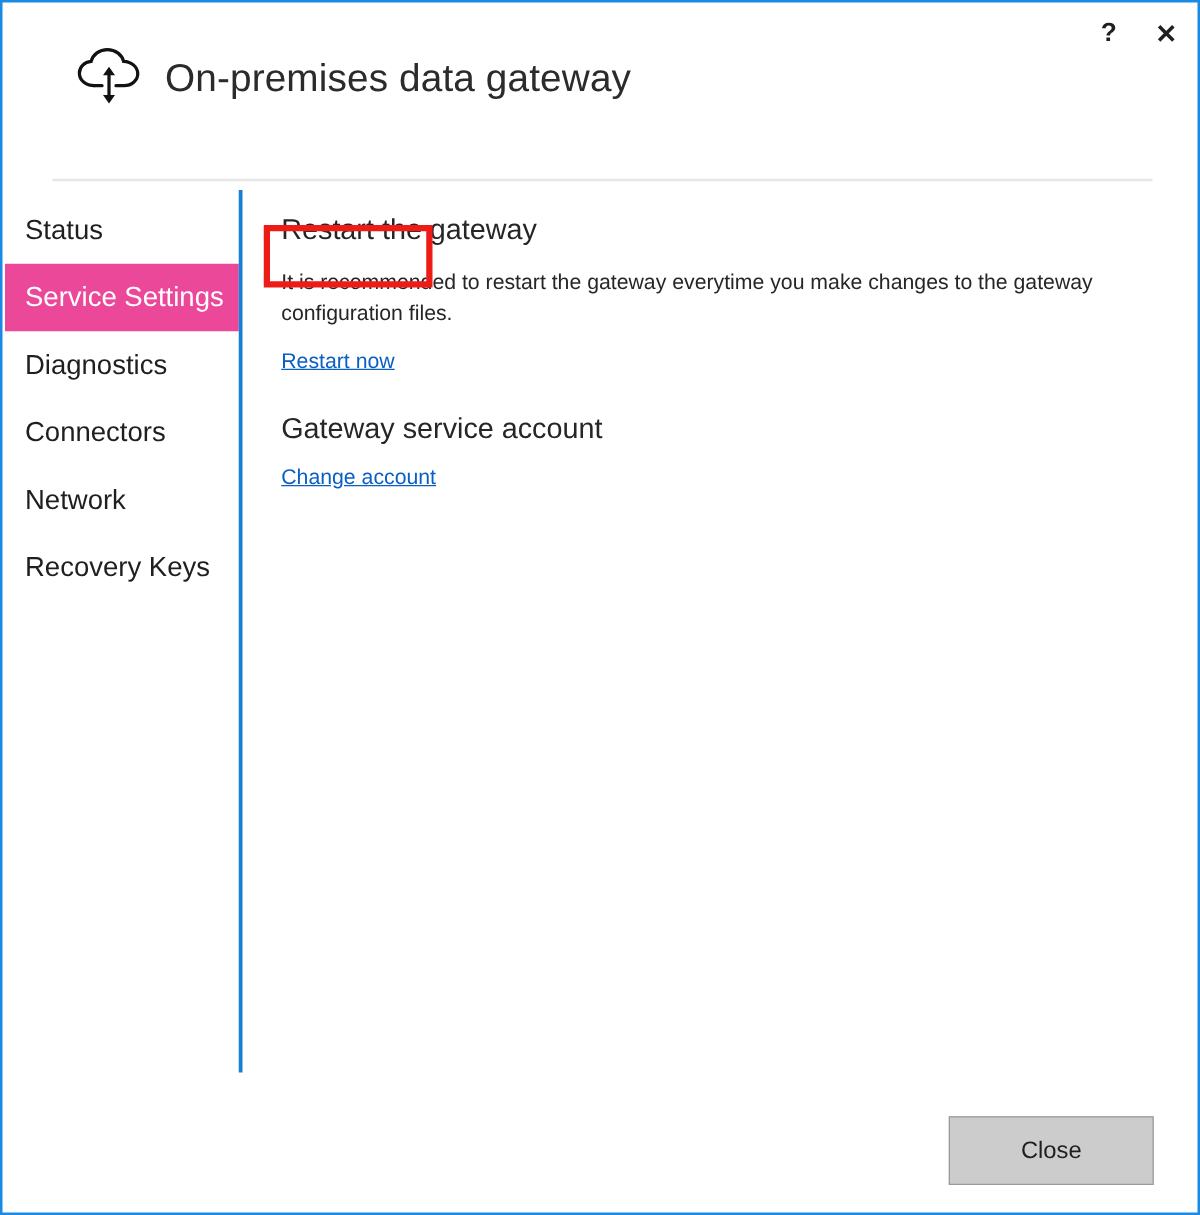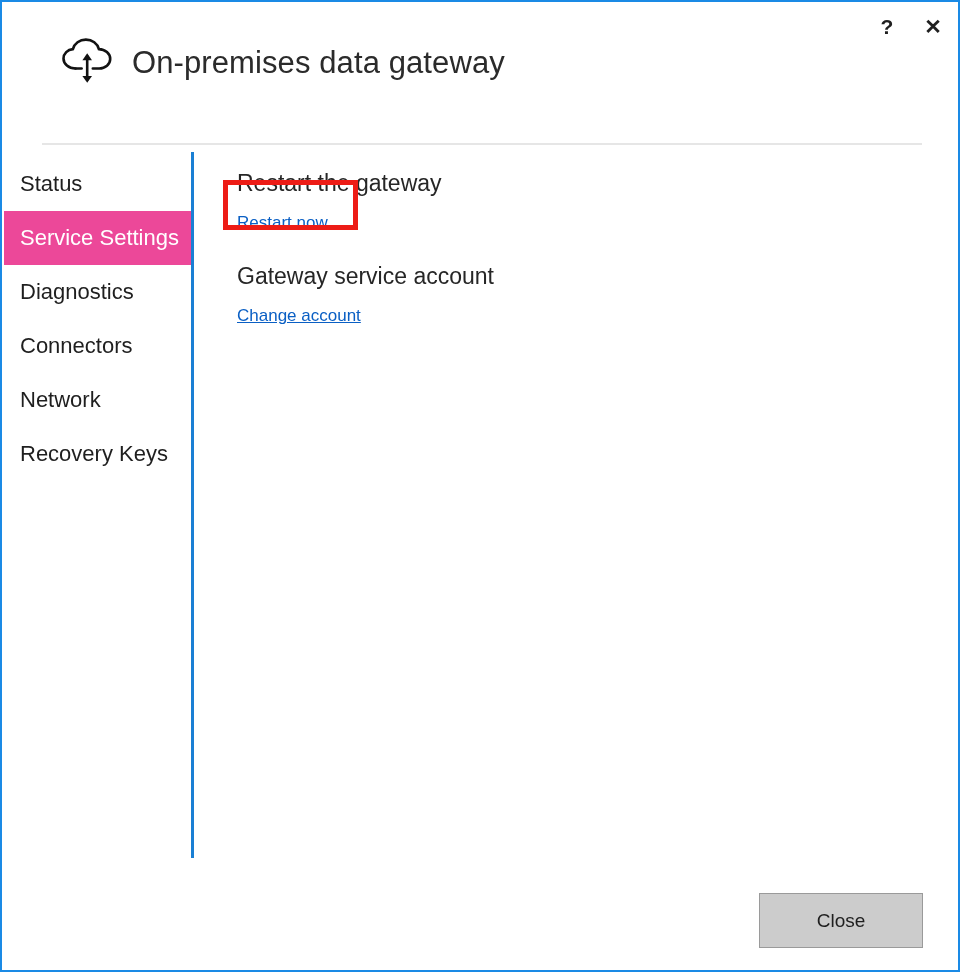--- a/index.html
+++ b/index.html
@@ -94,21 +94,21 @@
   #sidebar-divider {
     position: absolute;
     left: 189px; top: 150px;
     width: 3px; height: 706px;
     background: #1a7fd4;
   }
 
   
   #content {
     position: absolute;
-    left: 235px; top: 168px;
+    left: 223px; top: 168px;
     width: 700px;
   }
   .section-heading {
     font-size: 23px;
     font-weight: normal;
     color: #262626;
     margin-bottom: 16px;
   }
   .section-body {
     font-size: 17px;
@@ -211,20 +211,21 @@
       <span>Recovery Keys</span>
     </div>
   </div>
 
   <div id="sidebar-divider"></div>
 
   <div id="content">
 
     <div id="restart-section">
       <div class="section-heading">Restart the gateway</div>
+      <div class="section-body">It is recommended to restart the gateway everytime you make changes to the gateway configuration files.</div>
       <div id="restart-link-row">
         <span class="link">Restart now</span>
       </div>
       <div id="restart-now-highlight"></div>
     </div>
 
     <div id="account-section">
       <div class="section-heading">Gateway service account</div>
       <div id="change-account-row">
         <span class="link">Change account</span>

